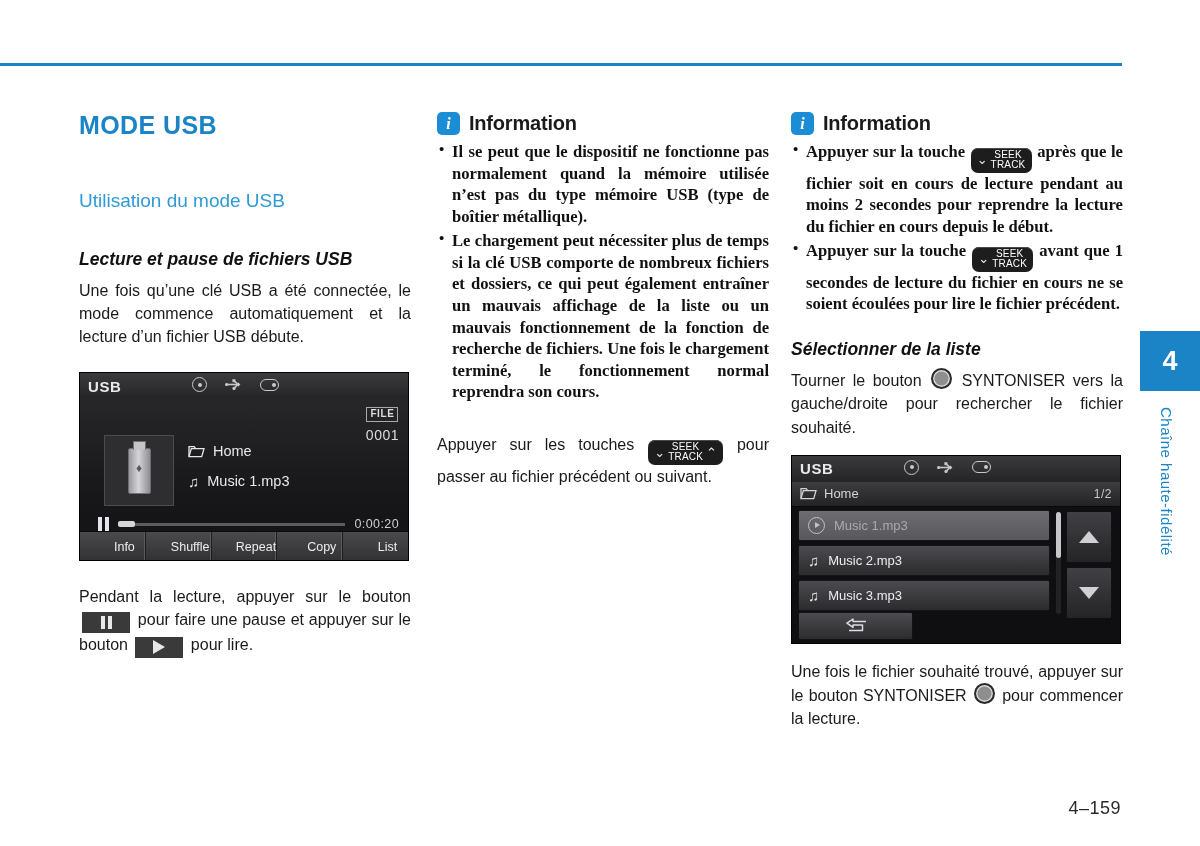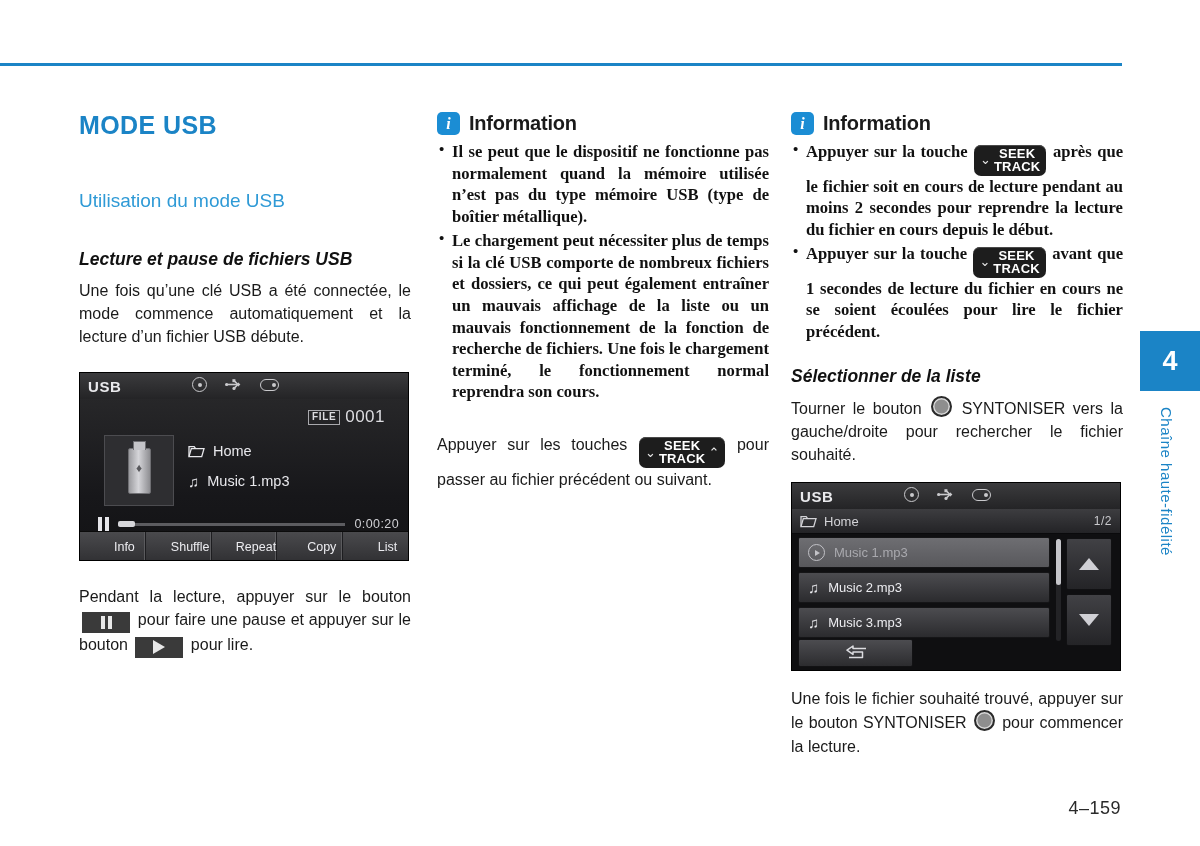--- a/index.html
+++ b/index.html
@@ -146,22 +146,22 @@
   }
   .seek-key .stk {
     display: flex;
     flex-direction: column;
     align-items: center;
     line-height: 1.0;
   }
   .seek-key .stk span {
     color: #ffffff;
     font-family: "Liberation Sans", sans-serif;
-    font-size: 13px;
-    font-weight: bold;
+    font-size: 10px;
+    font-weight: normal;
     letter-spacing: 0.2px;
   }
 
   .hw-key {
     display: inline-flex;
     align-items: center;
     justify-content: center;
     width: 48px;
     height: 21px;
     background: #3a3a3a;
@@ -264,38 +264,39 @@
   }
 
   
   .player-body {
     position: relative;
     height: 163px;
     background: linear-gradient(180deg,#272729 0%, #17171a 60%, #121214 100%);
   }
   .file-badge {
     position: absolute;
-    right: 23px;
+    right: 9px;
     top: 8px;
     display: flex;
     align-items: center;
     gap: 5px;
+    flex-direction: column;
   }
   .file-badge .tag {
     border: 1px solid #a9a9ad;
     color: #dcdce0;
     font-size: 10px;
     font-weight: bold;
     letter-spacing: 0.6px;
     padding: 0px 3px 1px 3px;
     line-height: 1.2;
   }
   .file-badge .num {
     color: #dcdce0;
-    font-size: 17px;
+    font-size: 14px;
     letter-spacing: 0.5px;
   }
   .album-art {
     position: absolute;
     left: 24px;
     top: 36px;
     width: 68px;
     height: 69px;
     background: #2e2e31;
     border: 1px solid #4c4c50;

